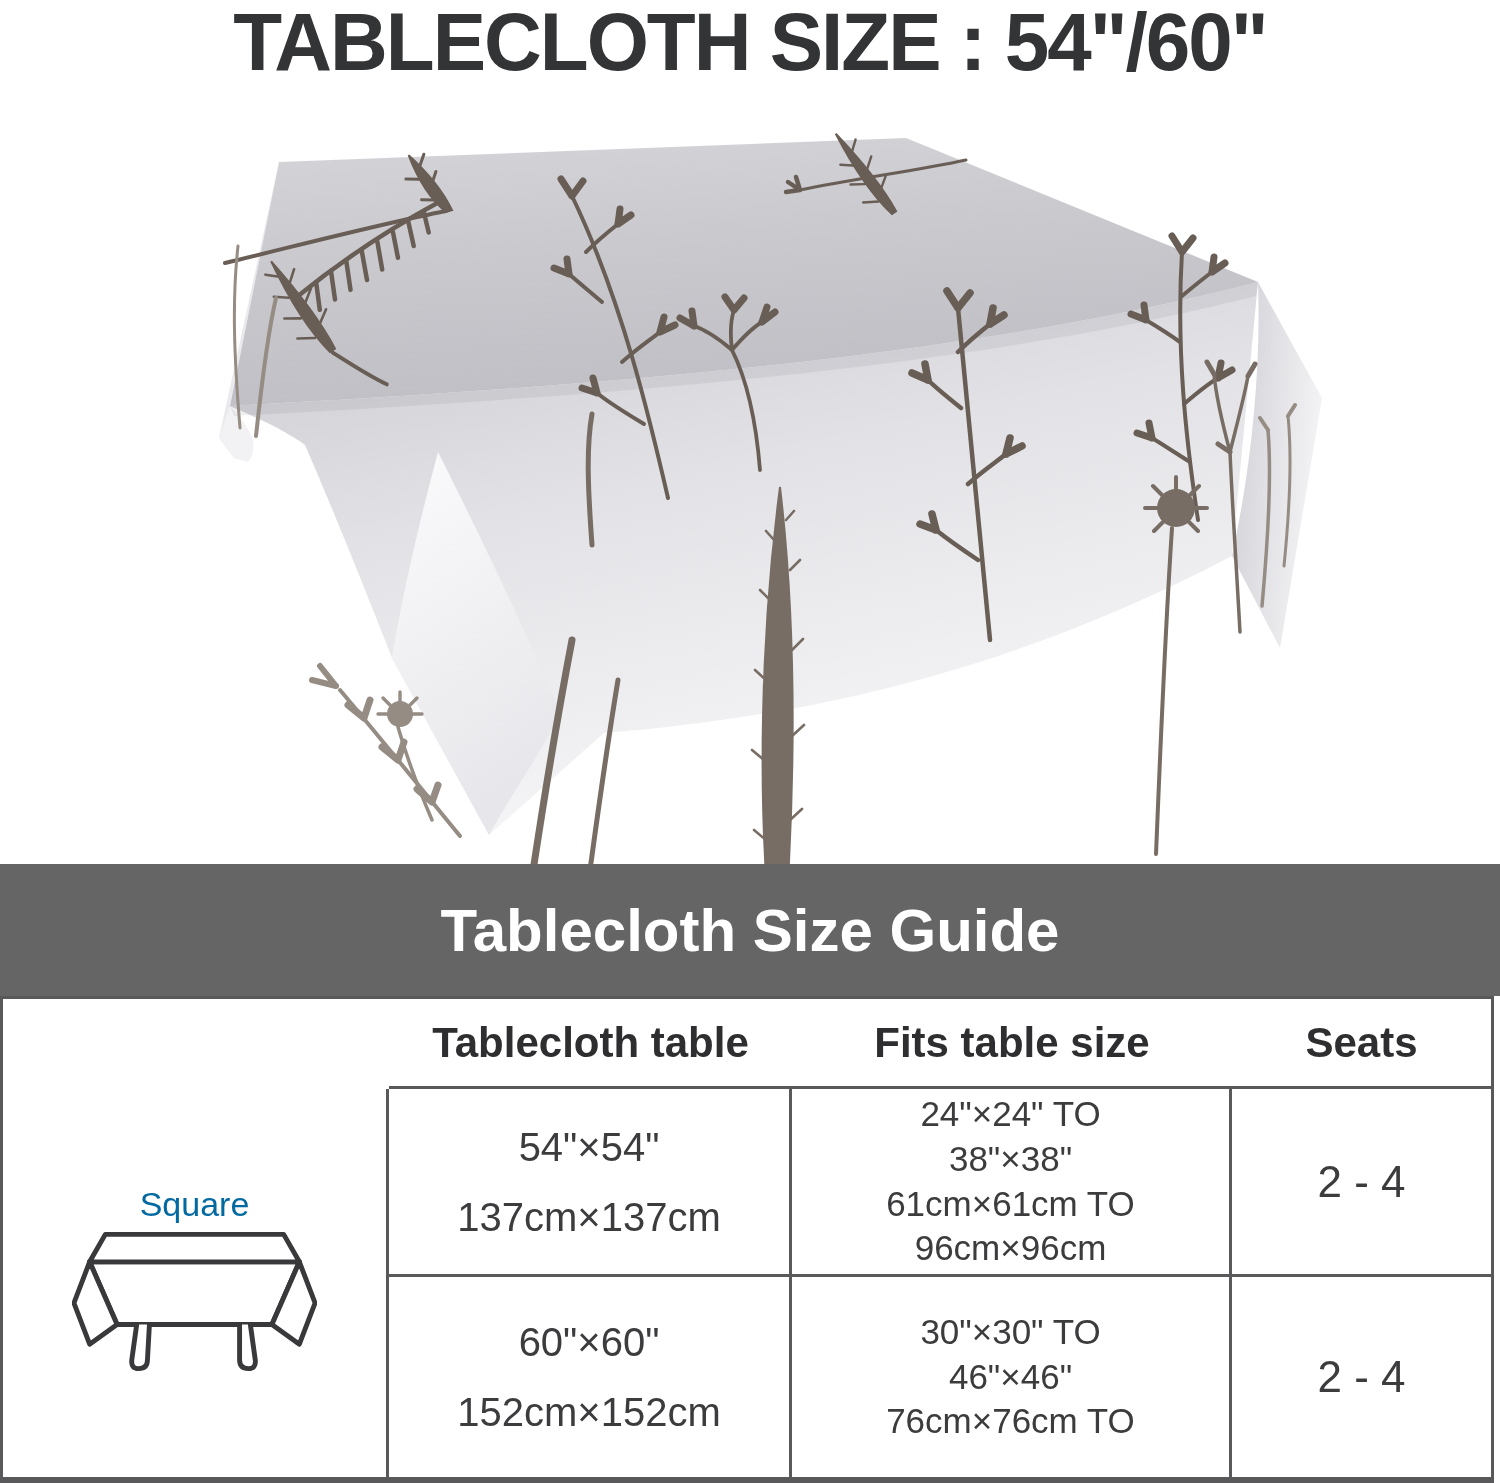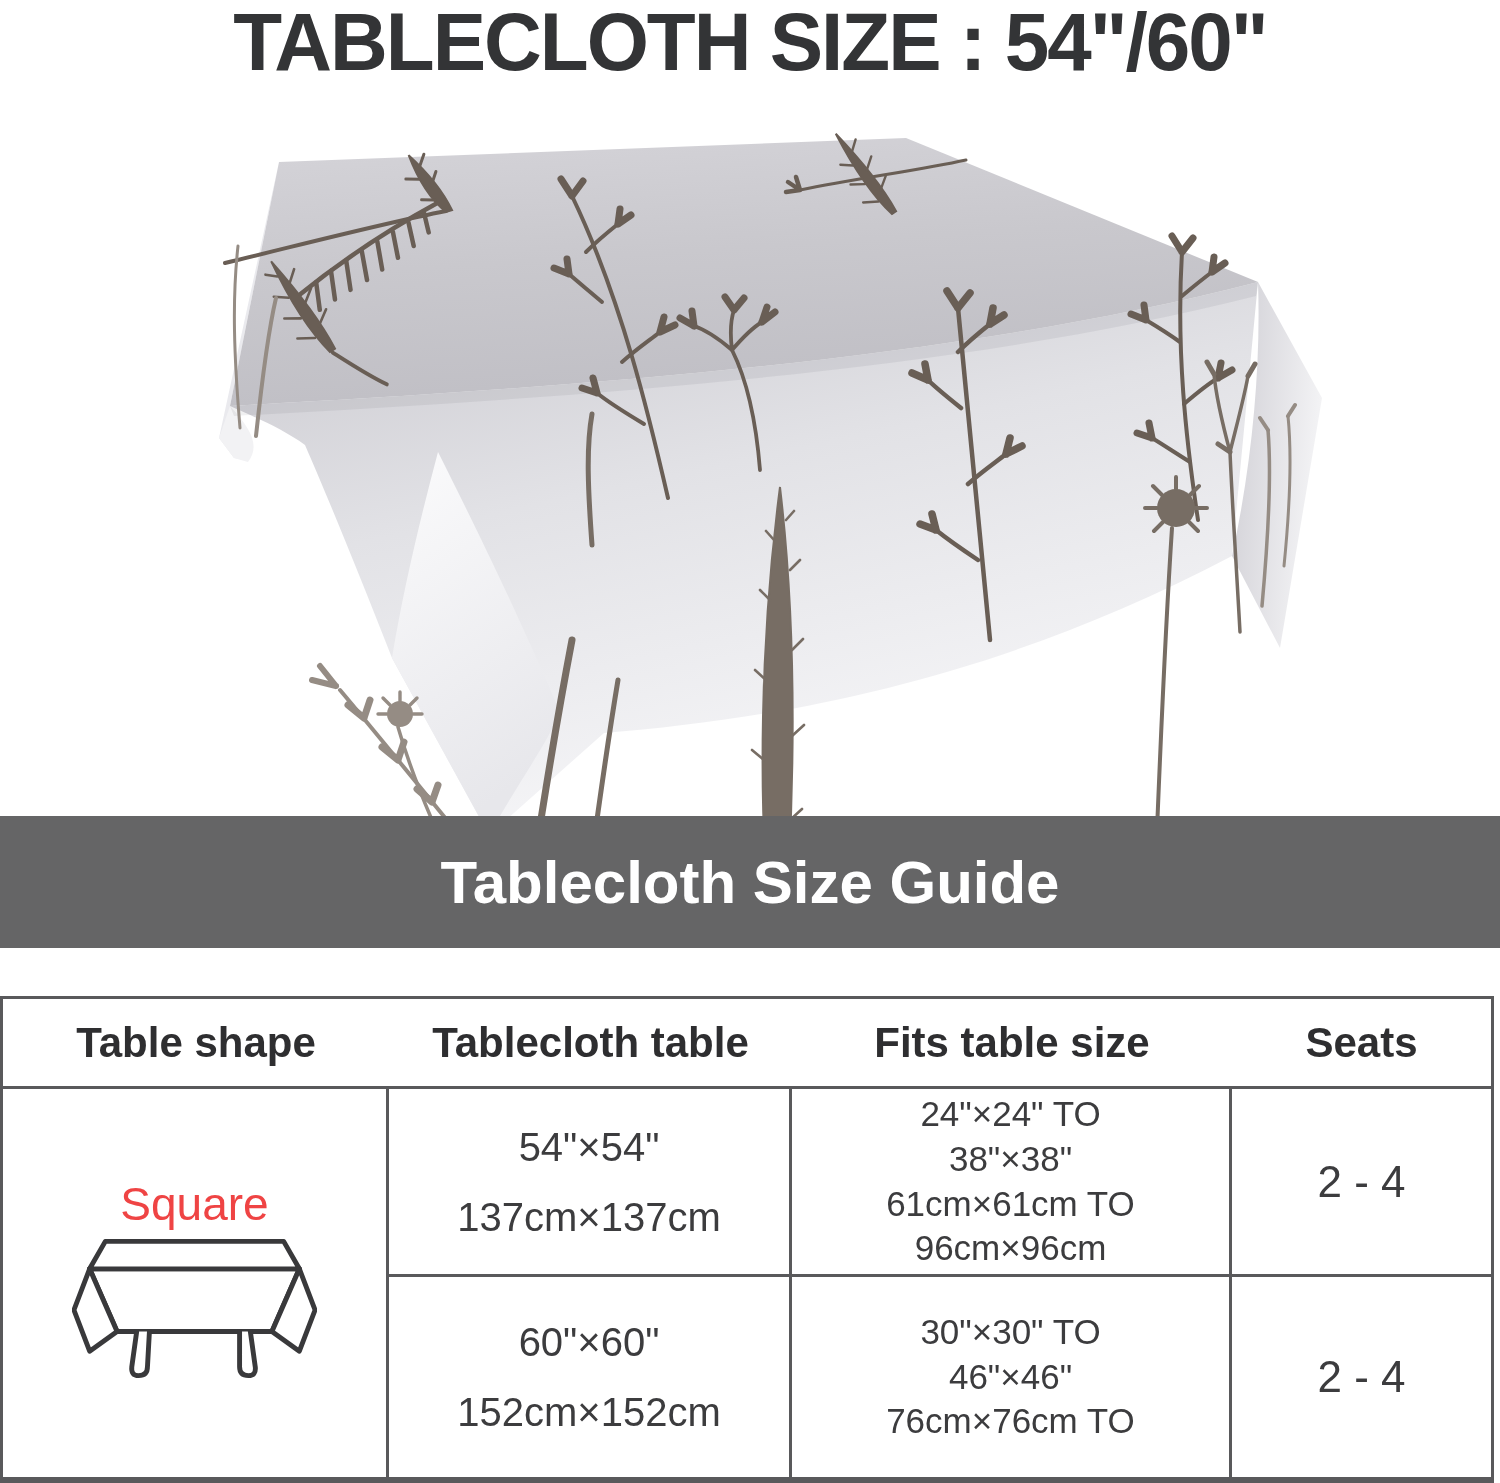--- a/index.html
+++ b/index.html
@@ -8,41 +8,41 @@
 
   
   .main-title{position:absolute;top:-4px;left:0;width:100%;text-align:center;
     font-size:80px;font-weight:700;letter-spacing:-2px;color:#333436;
     transform:scaleY(1.02);white-space:nowrap;}
 
   
   .hero{position:absolute;top:0;left:0;width:1500px;height:864px;}
 
   
-  .band{position:absolute;top:816px;left:0;width:100%;height:132px;background:#656566;
+  .band{position:absolute;top:864px;left:0;width:100%;height:132px;background:#656566;
         display:flex;align-items:center;justify-content:center;}
   .band-title{color:#ffffff;font-size:60px;font-weight:700;letter-spacing:0px;}
 
   
   .guide{position:absolute;top:996px;left:0;width:1494px;height:487px;
          box-sizing:border-box;background:#fff;
          border:3px solid #59595b;border-bottom-width:6px;
          display:grid;
          grid-template-columns:386px 403px 440px 1fr;
          grid-template-rows:90px 188px 1fr;}
   .cell{display:flex;flex-direction:column;align-items:center;justify-content:center;
         box-sizing:border-box;color:#3c3c3e;}
   .th{font-size:42px;font-weight:700;color:#2e2e30;border-bottom:3px solid #59595b;
       display:flex;align-items:center;justify-content:center;box-sizing:border-box;}
   .h1{grid-column:1;grid-row:1}.h2{grid-column:2;grid-row:1}
   .h3{grid-column:3;grid-row:1}.h4{grid-column:4;grid-row:1}
   .shape-cell{grid-column:1;grid-row:2/4;border-right:3px solid #59595b;
       display:flex;flex-direction:column;align-items:center;justify-content:center;
       box-sizing:border-box;}
-  .shape-label{font-size:46px;color:#ef4444;margin-bottom:0;}
+  .shape-label{font-size:34px;color:#0369a1;margin-bottom:0;}
   .rdiv{border-bottom:3px solid #59595b;}
   .cdiv{border-right:3px solid #59595b;}
   .size-cell span{display:block;font-size:40px;line-height:1.0;}
   .size-cell span + span{margin-top:30px;}
   .fits-cell span{display:block;font-size:35px;line-height:1.28;text-align:center;}
   .seats-cell{font-size:44px;}
 
   .r1c2{grid-column:2;grid-row:2}.r1c3{grid-column:3;grid-row:2}.r1c4{grid-column:4;grid-row:2}
   .r2c2{grid-column:2;grid-row:3}.r2c3{grid-column:3;grid-row:3}.r2c4{grid-column:4;grid-row:3}
 </style>
@@ -189,21 +189,20 @@
     </svg>
   </div>
 
   <div class="main-title">TABLECLOTH SIZE : 54"/60"</div>
 
   <div class="band">
     <span class="band-title">Tablecloth Size Guide</span>
   </div>
 
   <div class="guide">
-    <div class="th h1">Table shape</div>
     <div class="th h2">Tablecloth table</div>
     <div class="th h4">Seats</div>
     <div class="th h3">Fits table size</div>
 
     <div class="shape-cell">
       <div class="shape-label">Square</div>
       <svg width="245" height="158" viewBox="0 0 250 160" fill="#ffffff" stroke="#39393b" stroke-width="5" stroke-linejoin="round" stroke-linecap="round">
         <polygon points="18,38 232,38 204,102 46,102"></polygon>
         <polygon points="18,38 2,80 18,122 46,102"></polygon>
         <polygon points="232,38 248,80 232,122 204,102"></polygon>

